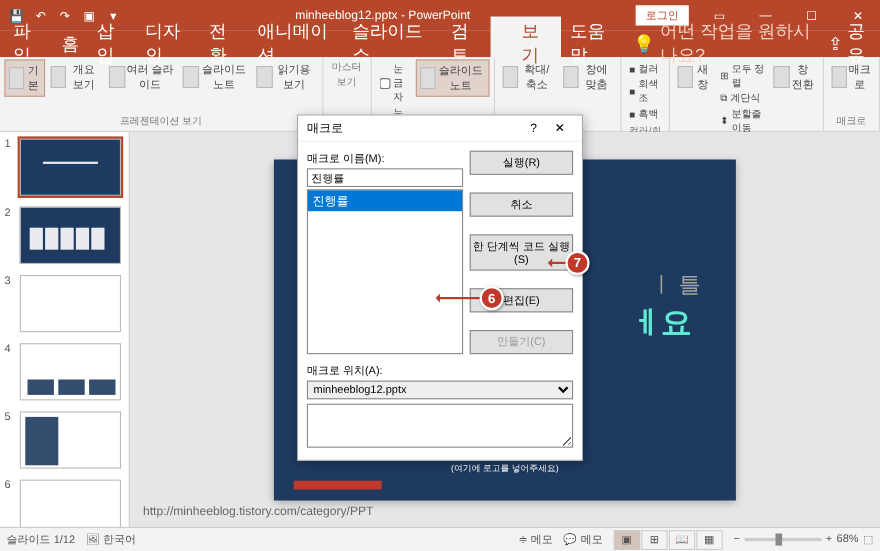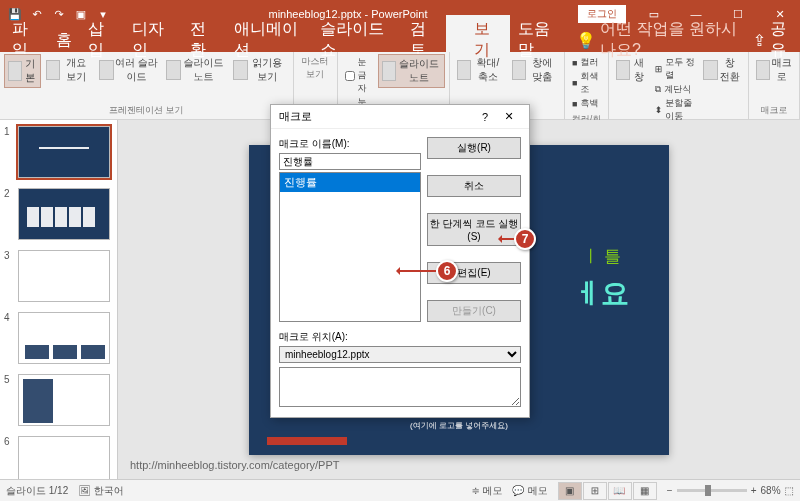--- a/index.html
+++ b/index.html
@@ -291,21 +291,21 @@
           <div class="mini" style="left:4px;top:4px;width:30px;height:44px;background:#1e3a5f"></div>
         </div>
       </div>
     <div class="thumbitem">
         <div class="num">6</div>
         <div class="thumb"></div>
       </div>
   </div>
   <div class="slidearea">
     <div class="slide">
-      <div style="position:absolute;right:48px;top:100px;color:#84cc16;font-size:17px">ㅣ 틀</div>
+      <div style="position:absolute;right:32px;top:100px;color:#a3a3a3;font-size:20px">ㅣ 틀</div>
       <div class="titletext">ㅔ요</div>
       <div class="subtext">MINHEEBLOG</div>
       <div class="subtext2">(여기에 로고를 넣어주세요)</div>
       <div class="redbar"></div>
     </div>
   </div>
 </div>
 
 <div class="footer-url">http://minheeblog.tistory.com/category/PPT</div>
 

